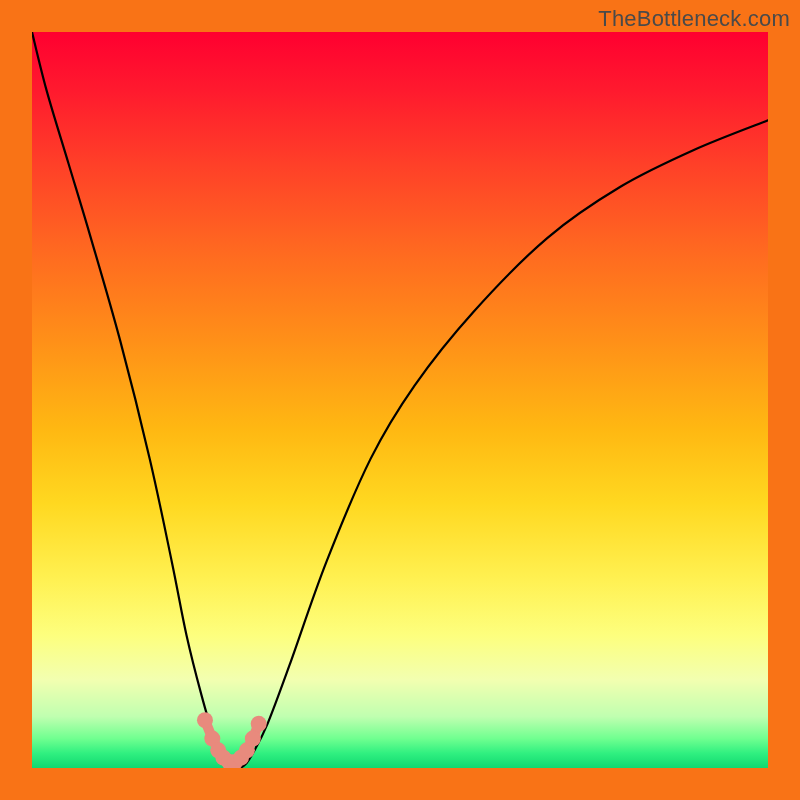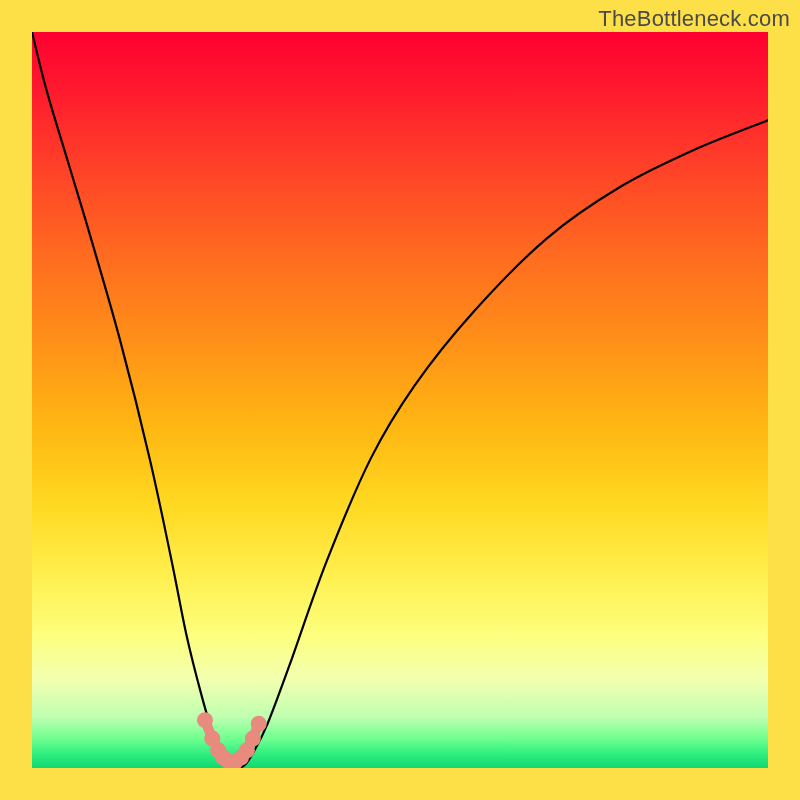--- a/index.html
+++ b/index.html
@@ -9,21 +9,21 @@
     background: #000;
     position: relative;
     font-family: Arial, sans-serif;
   }
   .frame {
     position: absolute;
     top: 0;
     left: 0;
     width: 800px;
     height: 800px;
-    background: #fde047;
+    background: #f97316;
   }
   .plot-area {
     position: absolute;
     top: 32px;
     left: 32px;
     width: 736px;
     height: 736px;
     overflow: hidden;
   }
   .gradient-bg {

